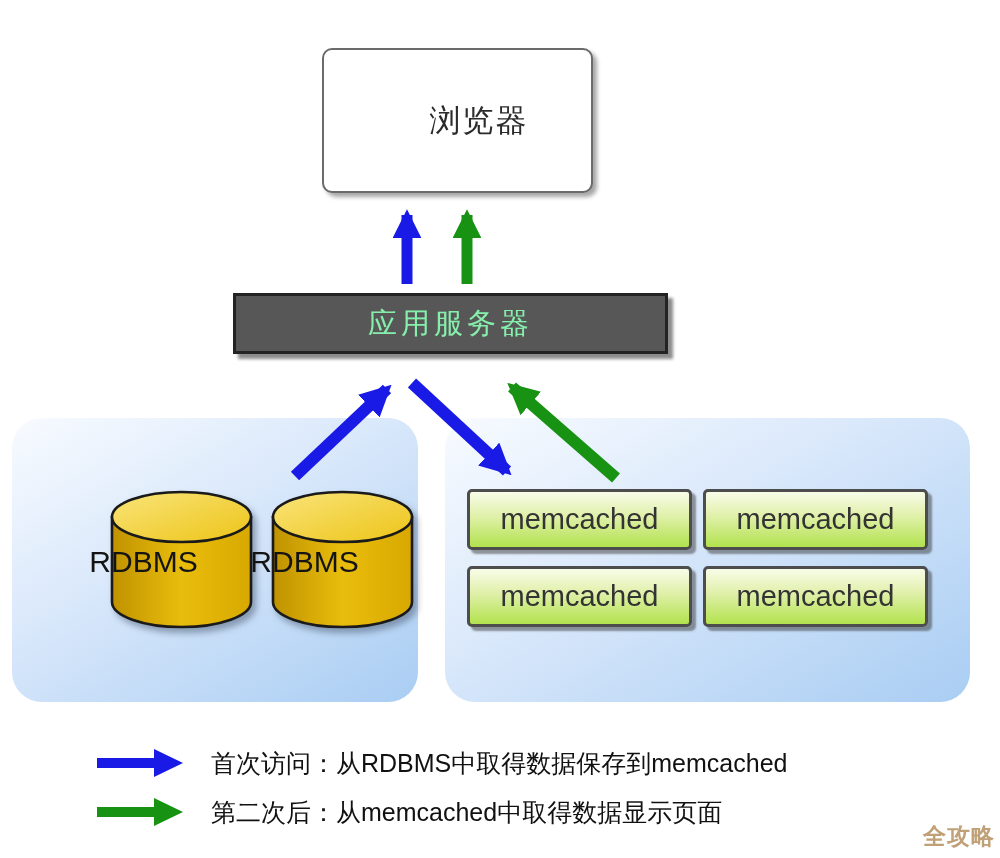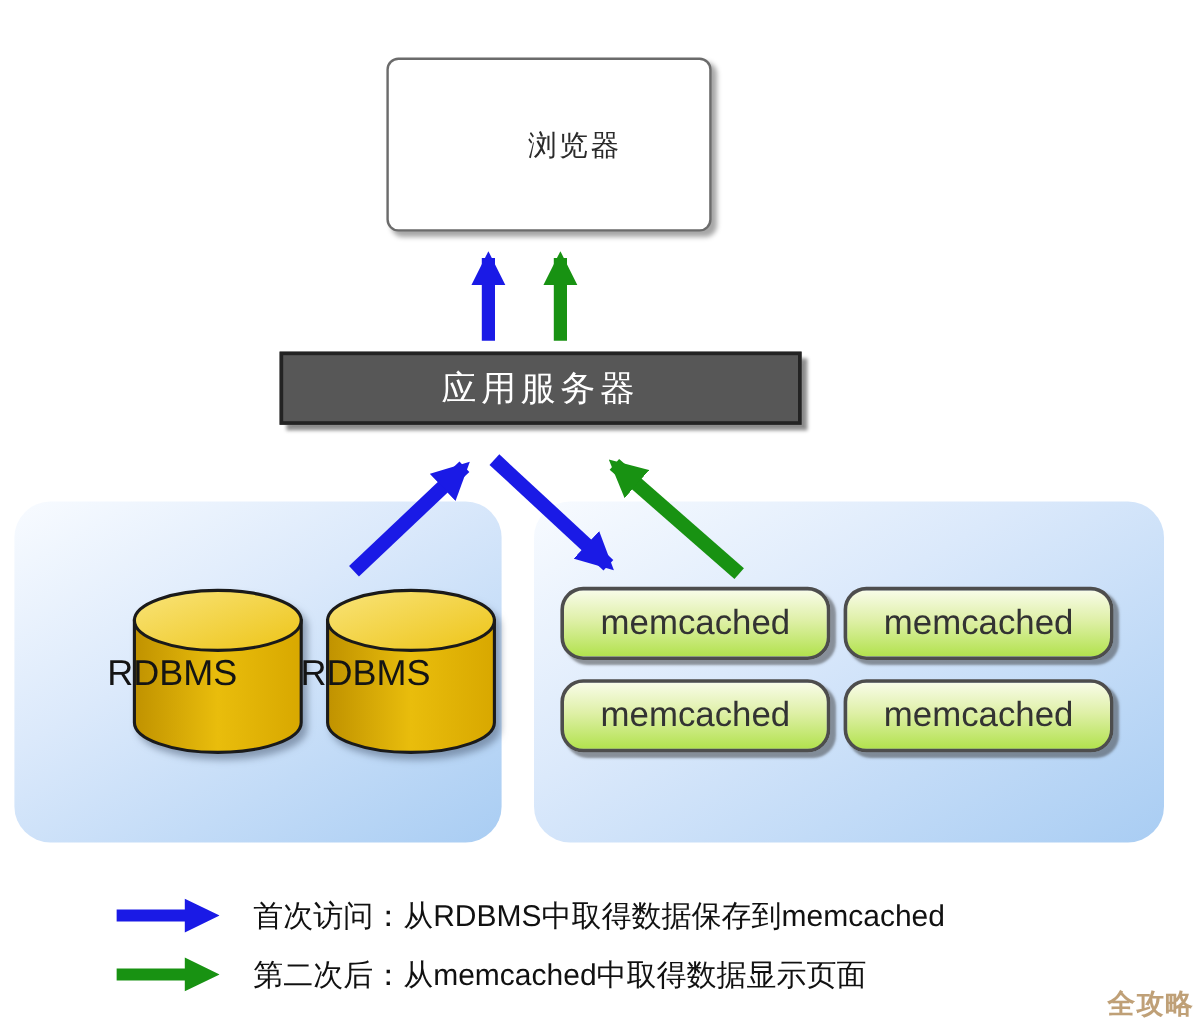--- a/index.html
+++ b/index.html
@@ -19,35 +19,35 @@
     position: absolute;
     left: 322px; top: 48px;
     width: 271px; height: 145px;
     background: #ffffff;
     border: 2px solid #6b6b6b;
     border-radius: 10px;
     box-shadow: 4px 4px 4px rgba(0,0,0,0.35);
     display: flex; align-items: center; justify-content: center;
   }
   .browser-box .label {
-    font-size: 24px; color: #2b2b2b; letter-spacing: 2px; margin-left: 43px;
+    font-size: 31px; color: #2b2b2b; letter-spacing: 2px; margin-left: 43px;
   }
 
   
   .appserver-box {
     position: absolute;
     left: 233px; top: 293px;
     width: 435px; height: 61px;
     background: #575757;
     border: 3px solid #232323;
     box-shadow: 5px 5px 3px rgba(0,0,0,0.45);
     display: flex; align-items: center; justify-content: center;
   }
   .appserver-box .label {
-    font-size: 29px; color: #ffffff; letter-spacing: 4px;
+    font-size: 29px; color: #86efac; letter-spacing: 4px;
   }
 
   
   .panel {
     position: absolute;
     border-radius: 30px;
     background: linear-gradient(150deg, #f8fbff 0%, #dbe9fb 40%, #a9cdf3 100%);
   }
   .panel.left  { left: 12px;  top: 418px; width: 406px; height: 284px; }
   .panel.right { left: 445px; top: 418px; width: 525px; height: 284px; }
@@ -64,21 +64,21 @@
     font-size: 30px; color: #141414;
   }
   .cylinder.c1 { left: 72px;  top: 490px; }
   .cylinder.c2 { left: 233px; top: 490px; }
 
   
   .mc-box {
     position: absolute;
     width: 225px; height: 61px;
     border: 3px solid #4d4d4d;
-    border-radius: 19px;
+    border-radius: 5px;
     background: linear-gradient(180deg, #f8fce8 0%, #dff0a8 45%, #b2e24e 100%);
     box-shadow: 4px 4px 2px rgba(55,55,55,0.5);
     display: flex; align-items: center; justify-content: center;
   }
   .mc-box .label { font-size: 29px; color: #333333; }
   .mc-box.r1c1 { left: 467px; top: 489px; }
   .mc-box.r1c2 { left: 703px; top: 489px; }
   .mc-box.r2c1 { left: 467px; top: 566px; }
   .mc-box.r2c2 { left: 703px; top: 566px; }
 

